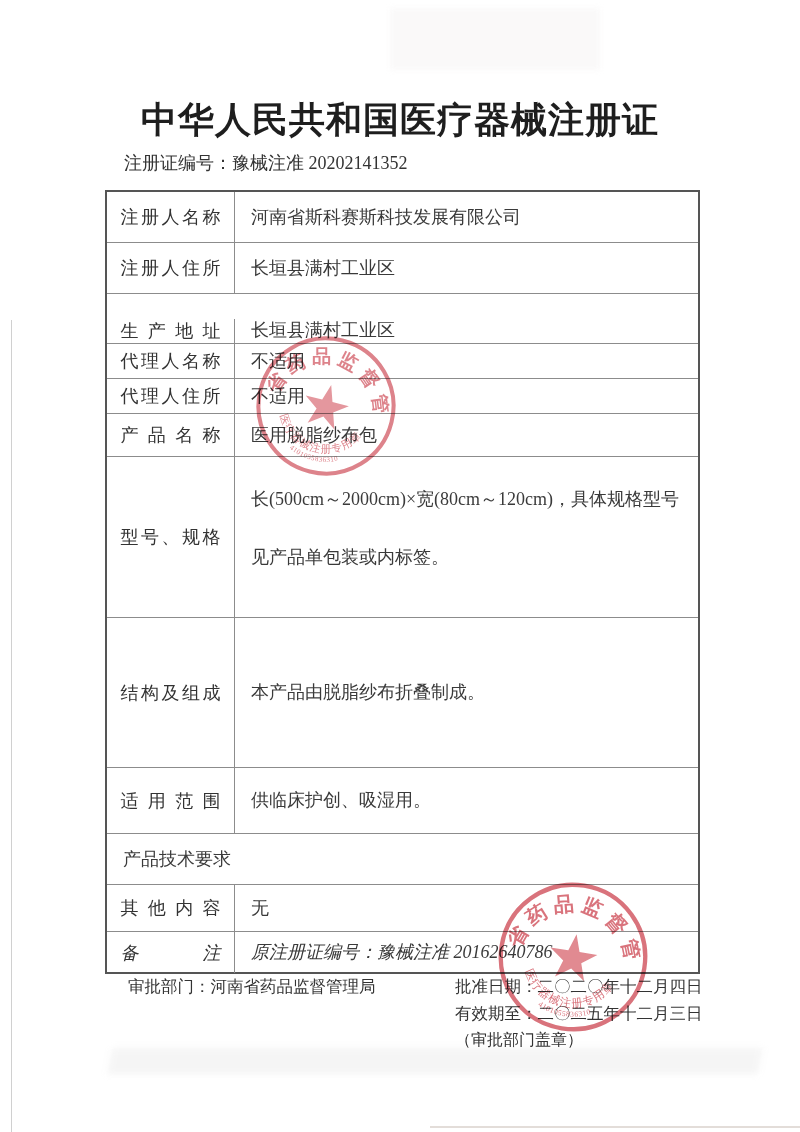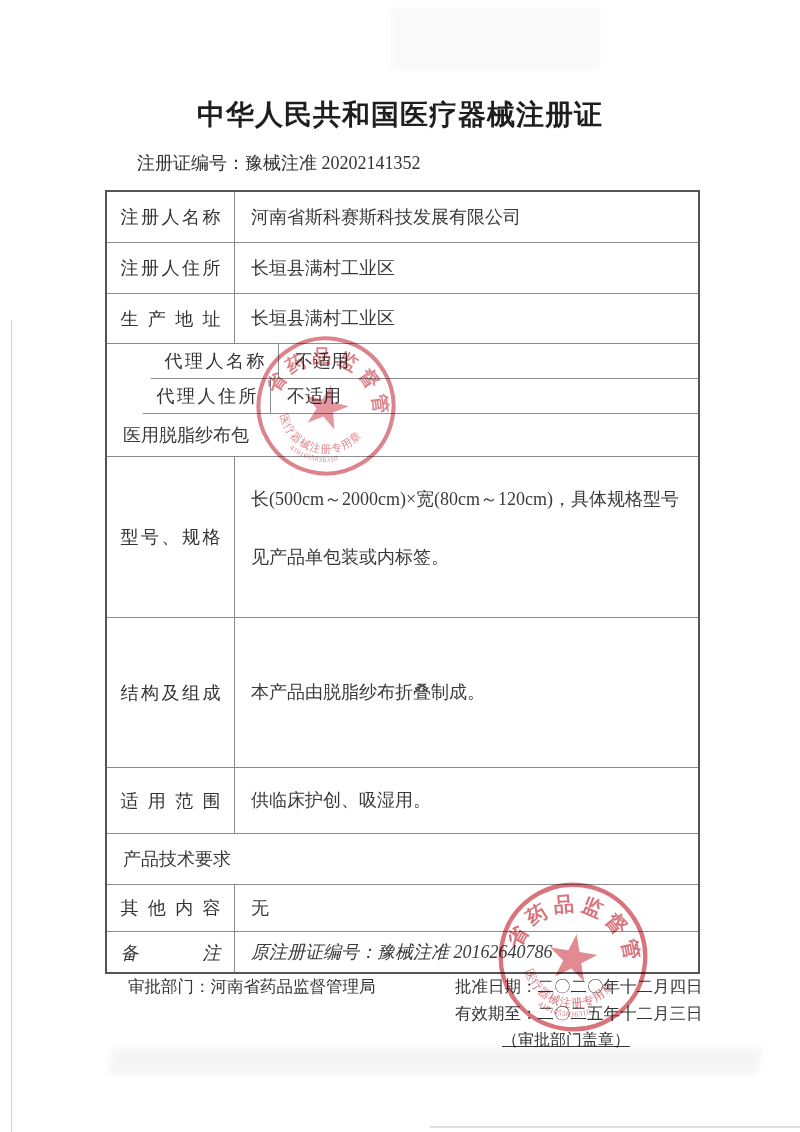--- a/index.html
+++ b/index.html
@@ -16,24 +16,24 @@
     background:rgba(150,150,150,.45);}
   .scan-smudge-top{position:absolute;left:390px;top:8px;width:210px;height:62px;
     background:rgba(205,195,200,.10);filter:blur(3px);}
   .scan-smudge-bottom{position:absolute;left:110px;top:1048px;width:650px;height:26px;
     background:rgba(190,190,190,.16);filter:blur(3px);transform:skewX(-10deg);}
   .scan-edge-bottom{position:absolute;left:430px;top:1126px;width:370px;height:2px;
     background:rgba(185,170,160,.40);}
 
   .doc-title{
     position:absolute;top:96px;left:0;width:100%;text-align:center;
-    font-size:28px;font-weight:bold;color:#1e1e1e;letter-spacing:1px;
+    font-size:36px;font-weight:bold;color:#1e1e1e;letter-spacing:1px;
   }
   .cert-line{
-    position:absolute;top:151px;left:137px;font-size:18px;color:#333;
+    position:absolute;top:151px;left:124px;font-size:18px;color:#333;
   }
 
   
   .cert-table{
     position:absolute;left:105px;top:190px;width:595px;height:784px;
     border:2px solid #555;box-sizing:border-box;
     background:transparent;
   }
   .row{display:flex;box-sizing:border-box;border-bottom:1px solid #8c8c8c;}
   .row:last-child{border-bottom:none;}
@@ -44,31 +44,31 @@
     font-size:18px;color:#333;
   }
   .cell-label .label-inner{
     display:inline-block;width:100px;text-align:justify;text-align-last:justify;
   }
   .cell-value{
     flex:1;display:flex;flex-direction:column;justify-content:center;
     padding-left:16px;padding-right:10px;font-size:18px;color:#3a3a3a;
     line-height:1.45;
   }
-  .r1{height:51px;} .r2{height:51px;} .r3{height:50px;}
-  .r4{height:35px;margin-left:44px;} .r5{height:35px;margin-left:36px;} .r6{height:43px;}
+  .r1{height:51px;} .r2{height:51px;} .r3{height:50px;align-items:flex-end;}
+  .r4{height:35px;} .r5{height:35px;} .r6{height:43px;}
   .r7{height:161px;} .r8{height:150px;} .r9{height:66px;}
   .r10{height:51px;} .r11{height:47px;} .r12{height:41px;font-style:italic;}
   .r7 .cell-value{justify-content:flex-start;padding-top:24px;line-height:2.1;gap:20px;}
 
   
   .footer-dept{position:absolute;left:128px;top:976px;font-size:16.5px;color:#333;}
   .footer-right{position:absolute;left:455px;top:976px;width:222px;font-size:16.5px;color:#333;}
   .footer-right .fline{margin-bottom:5px;white-space:nowrap;}
-  .footer-seal-note{text-align:center;font-size:16px;margin-top:2px;text-decoration:underline;}
+  .footer-seal-note{text-align:left;font-size:16px;margin-top:2px;}
 
   
   .stamp{position:absolute;mix-blend-mode:multiply;pointer-events:none;}
   .stamp-1{left:254px;top:334px;width:144px;height:144px;transform:rotate(14deg);opacity:.78;}
   .stamp-2{left:496px;top:880px;width:154px;height:154px;transform:rotate(9deg);opacity:.88;}
   .stamp svg{width:100%;height:100%;}
   .stamp .ring{fill:none;stroke:#d4606a;stroke-width:4.5;}
   .stamp .star{fill:#dd7a82;}
   .stamp .arc-text{fill:#d4606a;font-size:21px;letter-spacing:6px;
     font-family:"Liberation Serif","DejaVu Serif",serif;font-weight:bold;}
@@ -132,20 +132,23 @@
     <div class="row r5">
       <div class="cell-label">
           <span class="label-inner">代理人住所</span>
         </div>
       <div class="cell-value">
           <span>不适用</span>
         </div>
     </div>
 
     <div class="row r6">
+      <div class="cell-label">
+          <span class="label-inner">产品名称</span>
+        </div>
       <div class="cell-value">
           <span>医用脱脂纱布包</span>
         </div>
     </div>
 
     <div class="row r7">
       <div class="cell-label">
           <span class="label-inner">型号、规格</span>
         </div>
       <div class="cell-value">

